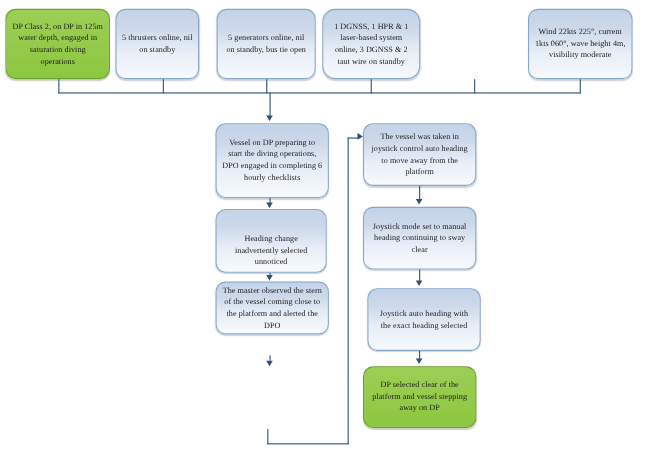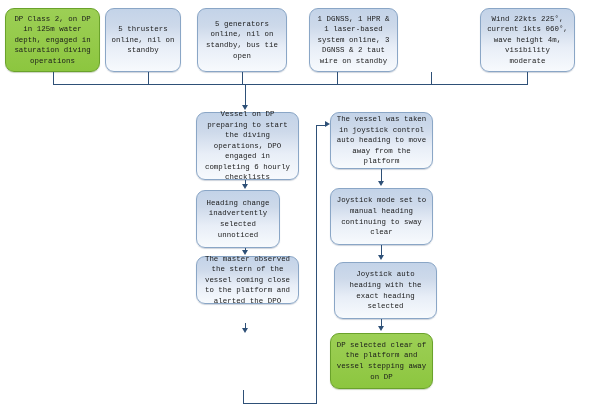--- a/index.html
+++ b/index.html
@@ -5,21 +5,21 @@
   html, body {
     margin: 0;
     padding: 0;
     background: #ffffff;
   }
   #canvas {
     position: relative;
     width: 599px;
     height: 420px;
     background: #ffffff;
-    font-family: Liberation Mono, monospace;
+    font-family: Liberation Serif, serif;
     overflow: hidden;
   }
   .node {
     position: absolute;
     box-sizing: border-box;
     display: flex;
     align-items: center;
     justify-content: center;
     text-align: center;
     border-radius: 9px;
@@ -73,21 +73,21 @@
   </div>
 
   <div class="node blue" style="left:105px; top:8px; width:76px; height:64px;">
     <span class="txt">5 thrusters online, nil on standby</span>
   </div>
 
   <div class="node blue" style="left:197px; top:8px; width:90px; height:64px;justify-content:center;">
     <span class="txt">5 generators online, nil on standby, bus tie open</span>
   </div>
 
-  <div class="node blue" style="left:309px; top:8px; width:89px; height:64px;">
+  <div class="node blue" style="left:293px; top:8px; width:89px; height:64px;border-radius:12px;">
     <span class="txt">1 DGNSS, 1 HPR &amp; 1 laser-based system online, 3 DGNSS &amp; 2 taut wire on standby</span>
   </div>
 
 
   <div class="node blue" style="left:480px; top:8px; width:95px; height:64px;">
     <span class="txt">Wind 22kts 225°, current 1kts 060°, wave height 4m, visibility moderate</span>
   </div>
 
   <div class="conn vline" style="left:53px; top:72px; height:13px;"></div>
   <div class="conn vline" style="left:148px; top:72px; height:13px;"></div>
@@ -98,21 +98,21 @@
 
   <div class="conn hline" style="left:53px; top:84px; width:475px;"></div>
 
   <div class="conn vline" style="left:245px; top:84px; height:22px;"></div>
   <div class="arrow-down" style="left:242px; top:105px;"></div>
 
   <div class="node blue" style="left:196px; top:112px; width:103px; height:68px;justify-content:center;">
     <span class="txt">Vessel on DP preparing to start the diving operations, DPO engaged in completing 6 hourly checklists</span>
   </div>
 
-  <div class="node blue" style="left:196px; top:190px; width:84px; height:58px;">
+  <div class="node blue" style="left:196px; top:190px; width:101px; height:58px;align-items:flex-end;">
     <span class="txt">Heading change inadvertently selected unnoticed</span>
   </div>
 
   <div class="node blue" style="left:196px; top:256px; width:103px; height:48px;">
     <span class="txt">The master observed the stern of the vessel coming close to the platform and alerted the DPO</span>
   </div>
 
 
   <div class="conn vline" style="left:245px; top:180px; height:5px;"></div>
   <div class="arrow-down" style="left:242px; top:184px;"></div>

